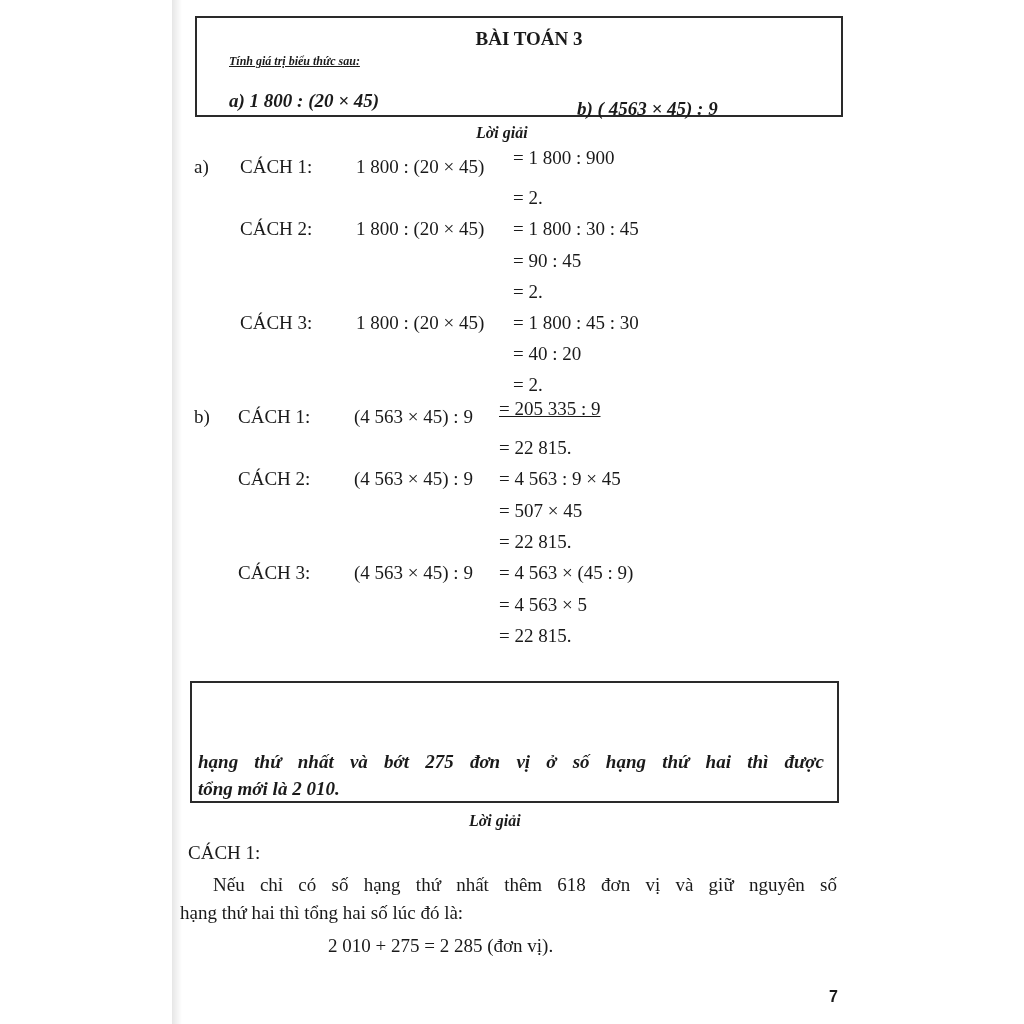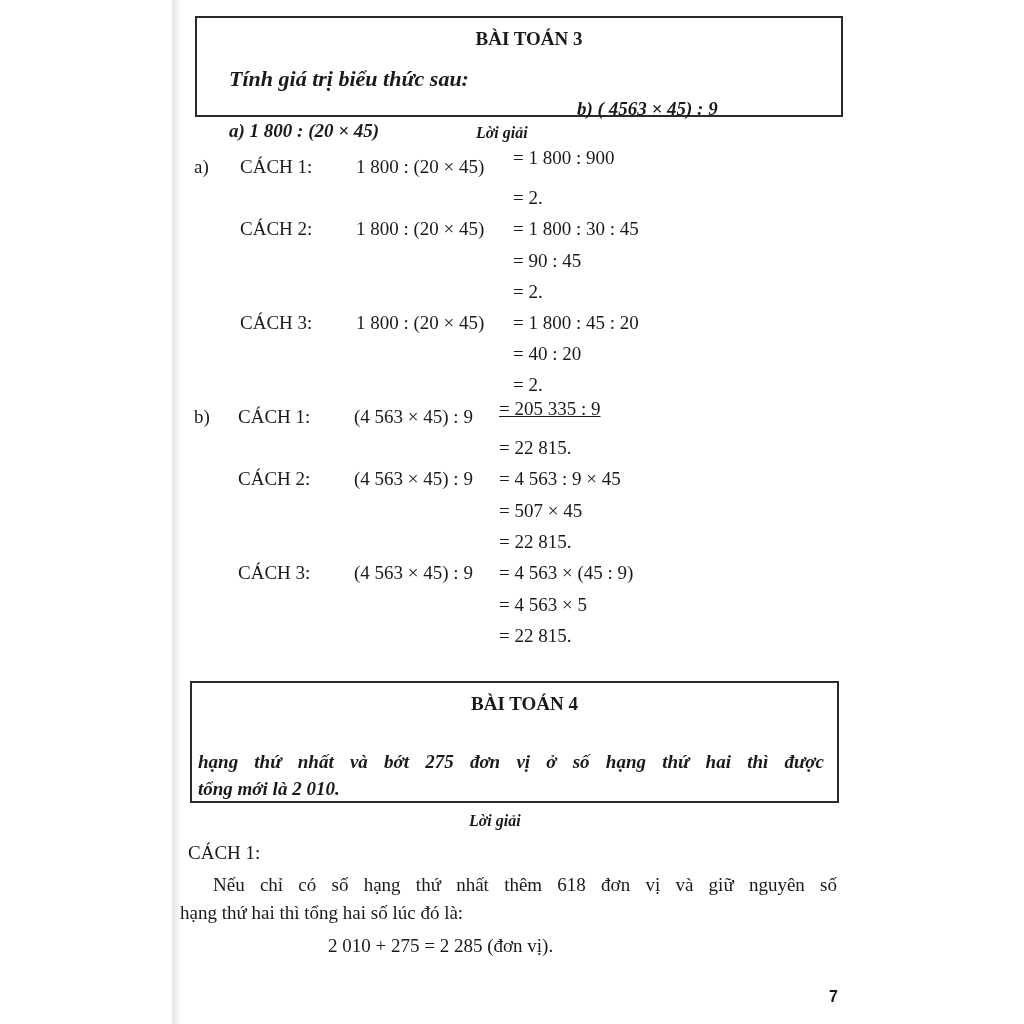--- a/index.html
+++ b/index.html
@@ -26,43 +26,43 @@
   .heading { font-weight: bold; font-style: italic; font-size: 16px; font-family: "Liberation Serif", serif; }
   .pagenum { font-family: "Liberation Sans", sans-serif; font-weight: bold; font-size: 16px; }
 </style>
 </head>
 <body>
 
 <div class="page-edge"></div>
 
 <div class="box" style="left:195px; top:16px; width:648px; height:101px;">
   <div class="box-title" style="top:10px;">BÀI TOÁN 3</div>
-  <div class="abs bi" style="left:32px; top:48px; font-size:22px;">Tính giá trị biểu thức sau:</div>
-  <div class="abs bi" style="left:32px; top:72px; font-size:19px;margin-top:30px;">a) 1 800 : (20 × 45)</div>
+  <div class="abs bi" style="left:32px; top:36px; font-size:12px;text-decoration:underline;">Tính giá trị biểu thức sau:</div>
+  <div class="abs bi" style="left:32px; top:72px; font-size:19px;">a) 1 800 : (20 × 45)</div>
   <div class="abs bi" style="left:380px; top:80px; font-size:19px;">b) ( 4563 × 45) : 9</div>
 </div>
 
 <div class="abs heading" style="left:476px; top:124px;">Lời giải</div>
 
 <div class="abs txt" style="left:194px; top:156px;">a)</div>
 
 <div class="abs txt" style="left:240px; top:156px;">CÁCH 1:</div>
 <div class="abs txt" style="left:356px; top:156px;">1 800 : (20 × 45)</div>
 <div class="abs txt" style="left:513px; top:147px;">= 1 800 : 900</div>
 <div class="abs txt" style="left:513px; top:187px;">= 2.</div>
 
 <div class="abs txt" style="left:240px; top:218px;">CÁCH 2:</div>
 <div class="abs txt" style="left:356px; top:218px;">1 800 : (20 × 45)</div>
 <div class="abs txt" style="left:513px; top:218px;">= 1 800 : 30 : 45</div>
 <div class="abs txt" style="left:513px; top:250px;">= 90 : 45</div>
 <div class="abs txt" style="left:513px; top:281px;">= 2.</div>
 
 <div class="abs txt" style="left:240px; top:312px;">CÁCH 3:</div>
 <div class="abs txt" style="left:356px; top:312px;">1 800 : (20 × 45)</div>
-<div class="abs txt" style="left:513px; top:312px;">= 1 800 : 45 : 20</div>
+<div class="abs txt" style="left:513px; top:312px;">= 1 800 : 45 : 30</div>
 <div class="abs txt" style="left:513px; top:343px;">= 40 : 20</div>
 <div class="abs txt" style="left:513px; top:374px;">= 2.</div>
 
 <div class="abs txt" style="left:194px; top:406px;">b)</div>
 
 <div class="abs txt" style="left:238px; top:406px;">CÁCH 1:</div>
 <div class="abs txt" style="left:354px; top:406px;">(4 563 × 45) : 9</div>
 <div class="abs txt" style="left:499px; top:398px;text-decoration:underline;">= 205 335 : 9</div>
 <div class="abs txt" style="left:499px; top:437px;">= 22 815.</div>
 
@@ -72,21 +72,20 @@
 <div class="abs txt" style="left:499px; top:500px;">= 507 × 45</div>
 <div class="abs txt" style="left:499px; top:531px;">= 22 815.</div>
 
 <div class="abs txt" style="left:238px; top:562px;">CÁCH 3:</div>
 <div class="abs txt" style="left:354px; top:562px;">(4 563 × 45) : 9</div>
 <div class="abs txt" style="left:499px; top:562px;">= 4 563 × (45 : 9)</div>
 <div class="abs txt" style="left:499px; top:594px;">= 4 563 × 5</div>
 <div class="abs txt" style="left:499px; top:625px;">= 22 815.</div>
 
 <div class="box" style="left:190px; top:681px; width:649px; height:122px;">
-  <div class="box-title" style="top:10px;">BÀI TOÁN 4</div>
   <div class="abs bi" style="left:6px; top:68px; width:626px; font-size:19px; text-align:justify; text-align-last:justify;">hạng thứ nhất và bớt 275 đơn vị ở số hạng thứ hai thì được</div>
   <div class="abs bi" style="left:6px; top:95px; font-size:19px;">tổng mới là 2 010.</div>
 </div>
 
 <div class="abs heading" style="left:469px; top:812px;">Lời giải</div>
 <div class="abs txt" style="left:188px; top:842px;">CÁCH 1:</div>
 <div class="abs txt" style="left:213px; top:874px; width:624px; text-align:justify; text-align-last:justify;">Nếu chỉ có số hạng thứ nhất thêm 618 đơn vị và giữ nguyên số</div>
 <div class="abs txt" style="left:180px; top:902px;">hạng thứ hai thì tổng hai số lúc đó là:</div>
 <div class="abs txt" style="left:328px; top:935px;">2 010 + 275 = 2 285 (đơn vị).</div>
 

